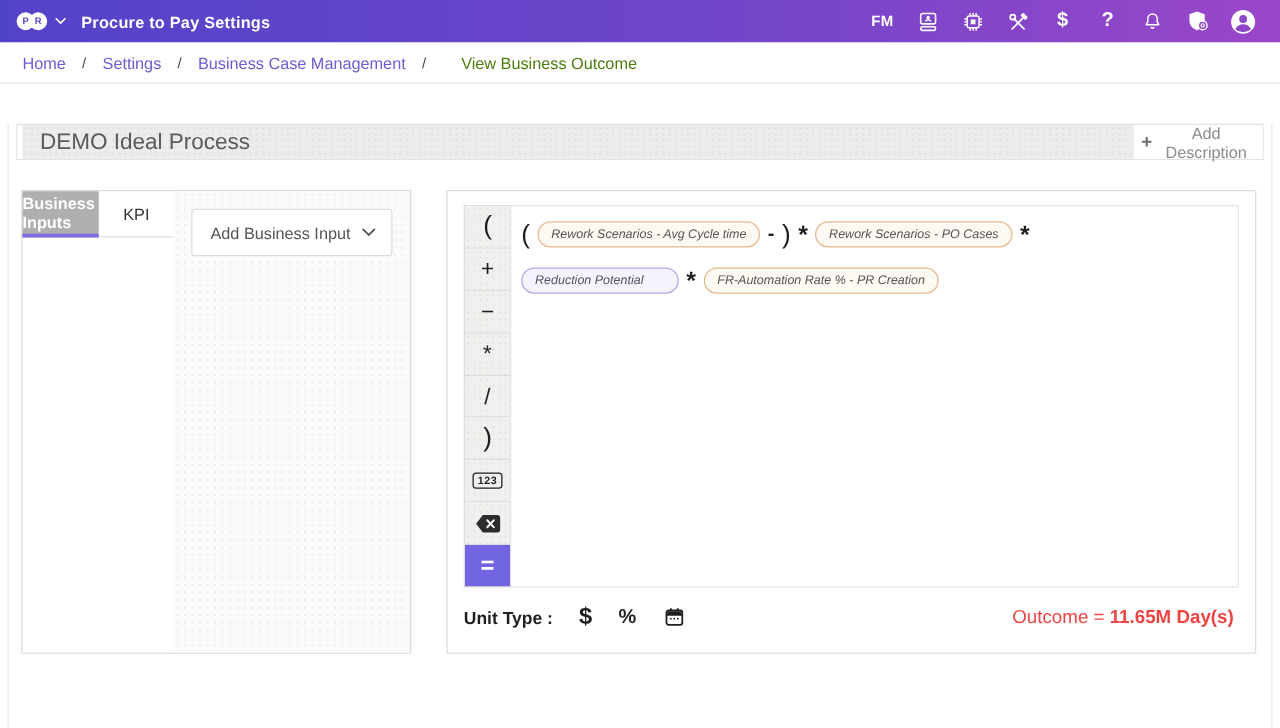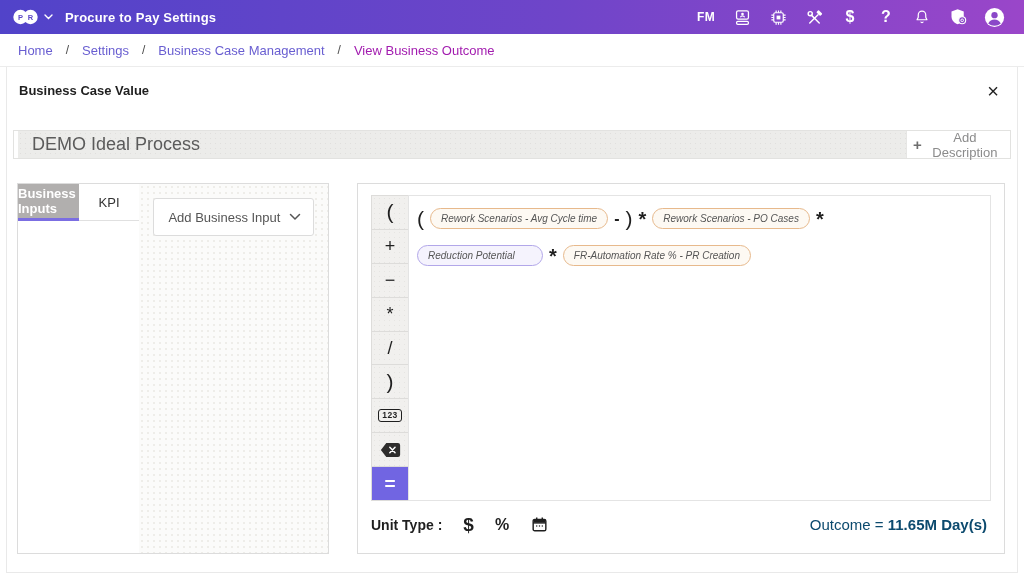--- a/index.html
+++ b/index.html
@@ -29,21 +29,21 @@
   .hicon.txt-sm { font-size:12px; font-weight:700; letter-spacing:.3px; }
   .hicon.txt-lg { font-size:16px; font-weight:600; }
 
   
   .breadcrumb {
     height:33px; display:flex; align-items:center; gap:13px;
     padding:0 18px; font-size:13px; border-bottom:1px solid #ececec; background:#fff;
   }
   .breadcrumb a { color:#695ed1; text-decoration:none; cursor:pointer; }
   .breadcrumb .sep { color:#4a4a4a; font-size:12px; }
-  .breadcrumb .current { color:#a21caf; }
+  .breadcrumb .current { color:#4d7c0f;margin-left:15px; }
 
   
   .container {
     margin:0 6px; height:506px;
     border:1px solid #e9e9e9; border-top:none;
     background:#fff;
   }
   .panel-head { display:flex; justify-content:space-between; align-items:center; padding:16px 18px 0 12px; }
   .panel-head h1 { margin:0; font-size:13px; font-weight:700; color:#1f1f1f; }
   .close { font-size:20px; line-height:14px; color:#1f1f1f; cursor:pointer; font-weight:400; }
@@ -108,21 +108,21 @@
   .fop { font-size:16px; color:#1f1f1f; font-weight:600; line-height:1; }
   .fop.paren { font-size:21px; font-weight:400; }
   .fop.star { font-size:20px; font-weight:700; }
 
   .bottom-row { flex:1; display:flex; justify-content:space-between; align-items:center; padding-top:6px; }
   .unit-type { display:flex; align-items:center; gap:21px; }
   .ut-label { font-size:14px; color:#1f1f1f; font-weight:600; }
   .ut { cursor:pointer; color:#1f1f1f; display:flex; align-items:center; }
   .ut.dollar { font-size:19px; font-weight:700; }
   .ut.pct { font-size:16px; font-weight:700; }
-  .outcome { font-size:15px; color:#0c4a6e; padding-right:4px;text-align:right; }
+  .outcome { font-size:15px; color:#ef4444; padding-right:4px;text-align:right; }
   .outcome b { font-weight:700; }
 </style>
 </head>
 <body>
 
 <header class="topbar">
   <div class="topbar-left">
     <span class="logo">
       <svg width="27" height="18" viewBox="0 0 27 18">
         <circle cx="8.5" cy="9" r="7.2" fill="#fff"></circle>
@@ -193,24 +193,20 @@
   <span class="sep">/</span>
   <a>Settings</a>
   <span class="sep">/</span>
   <a>Business Case Management</a>
   <span class="sep">/</span>
   <span class="current">View Business Outcome</span>
 </nav>
 
 <main class="container">
 
-  <div class="panel-head">
-    <h1>Business Case Value</h1>
-    <span class="close">×</span>
-  </div>
 
   <div class="desc-row">
     <div class="desc-value texture">DEMO Ideal Process</div>
     <button class="add-desc">
       <span class="plus">+</span>
       <span>Add Description</span>
     </button>
   </div>
 
   <div class="panels">

